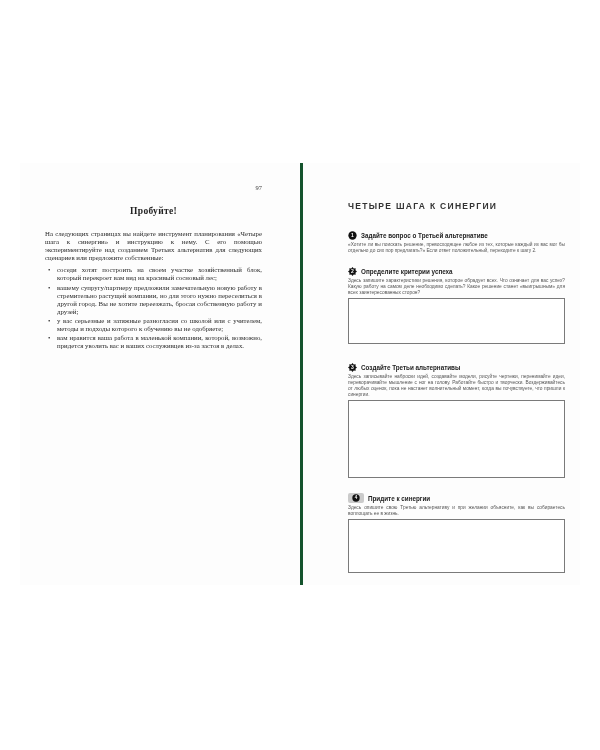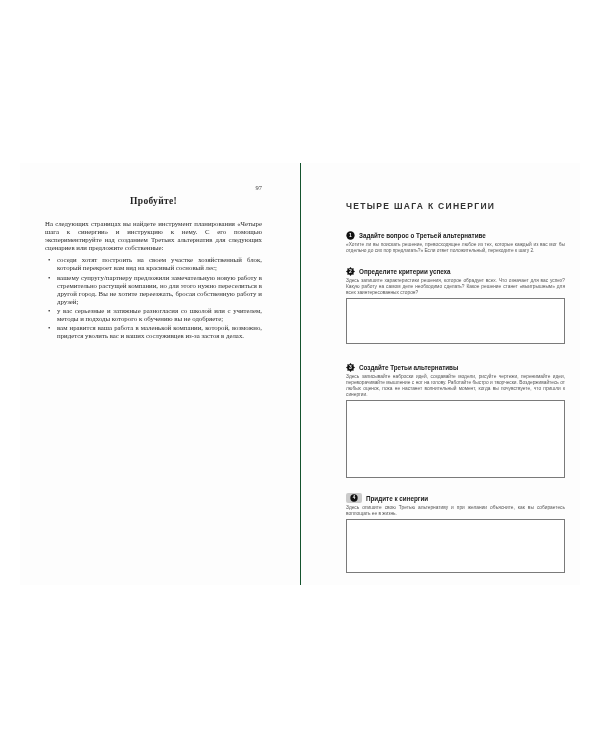--- a/index.html
+++ b/index.html
@@ -2,27 +2,27 @@
 <html><head>
 <meta charset="utf-8">
 <style>
   * { margin:0; padding:0; box-sizing:border-box; }
   html,body { width:600px; height:750px; background:#ffffff; overflow:hidden; }
   body { font-family:"Liberation Sans", sans-serif; color:#1a1a1a; position:relative; }
 
   .spread { position:absolute; left:20px; top:163px; width:560px; height:422px; background:#fdfdfd; }
   .page { position:absolute; top:0; height:422px; width:280px; }
   .page-left  { left:0; }
-  .page-right { left:280px; border-left:1px solid #14532d; }
+  .page-right { left:280px; border-left:3px solid #14532d; }
 
   
   .page-left { font-family:"Liberation Serif", serif; }
   .left-inner { padding:0 38px 0 25px; }
   .page-number { margin-top:21px; text-align:right; font-size:6.5px; color:#3a3a3a; }
-  .left-title { margin-top:5px; text-align:center; font-size:9.5px; font-weight:bold; color:#222; letter-spacing:0.3px; }
+  .left-title { margin-top:15px; text-align:center; font-size:9.5px; font-weight:bold; color:#222; letter-spacing:0.3px; }
   .left-intro { margin-top:14px; font-size:6.8px; line-height:8.1px; text-align:justify; color:#2a2a2a; }
   .bullet-list { list-style:none; margin-top:4px; }
   .bullet-list li { position:relative; padding-left:12px; font-size:6.8px; line-height:8.1px; text-align:justify; color:#2a2a2a; margin-top:1px; }
   .bullet-list li::before { content:"\2022"; position:absolute; left:3px; top:0; font-size:6.8px; color:#2a2a2a; }
 
   
   .right-inner { padding:0 15px 0 45px; }
   .ws-header { margin-top:38px; font-size:8.5px; font-weight:bold; letter-spacing:1.3px; color:#333; }
   .step { }
   .step-head { display:flex; align-items:center; gap:4px; }

